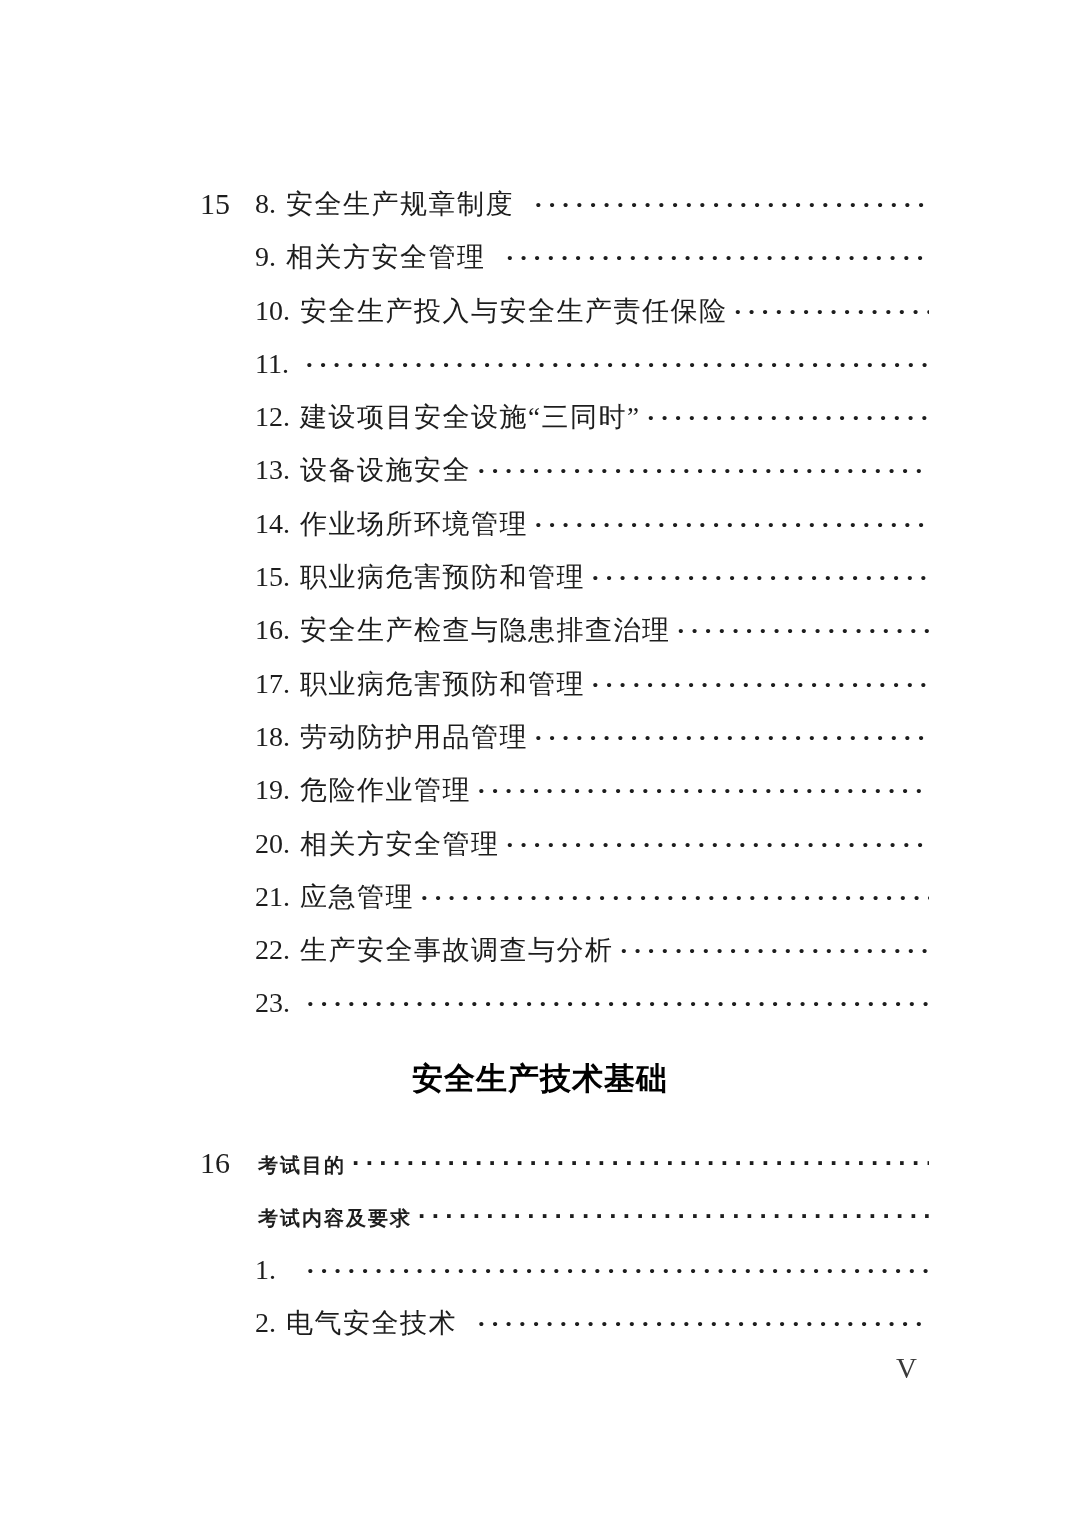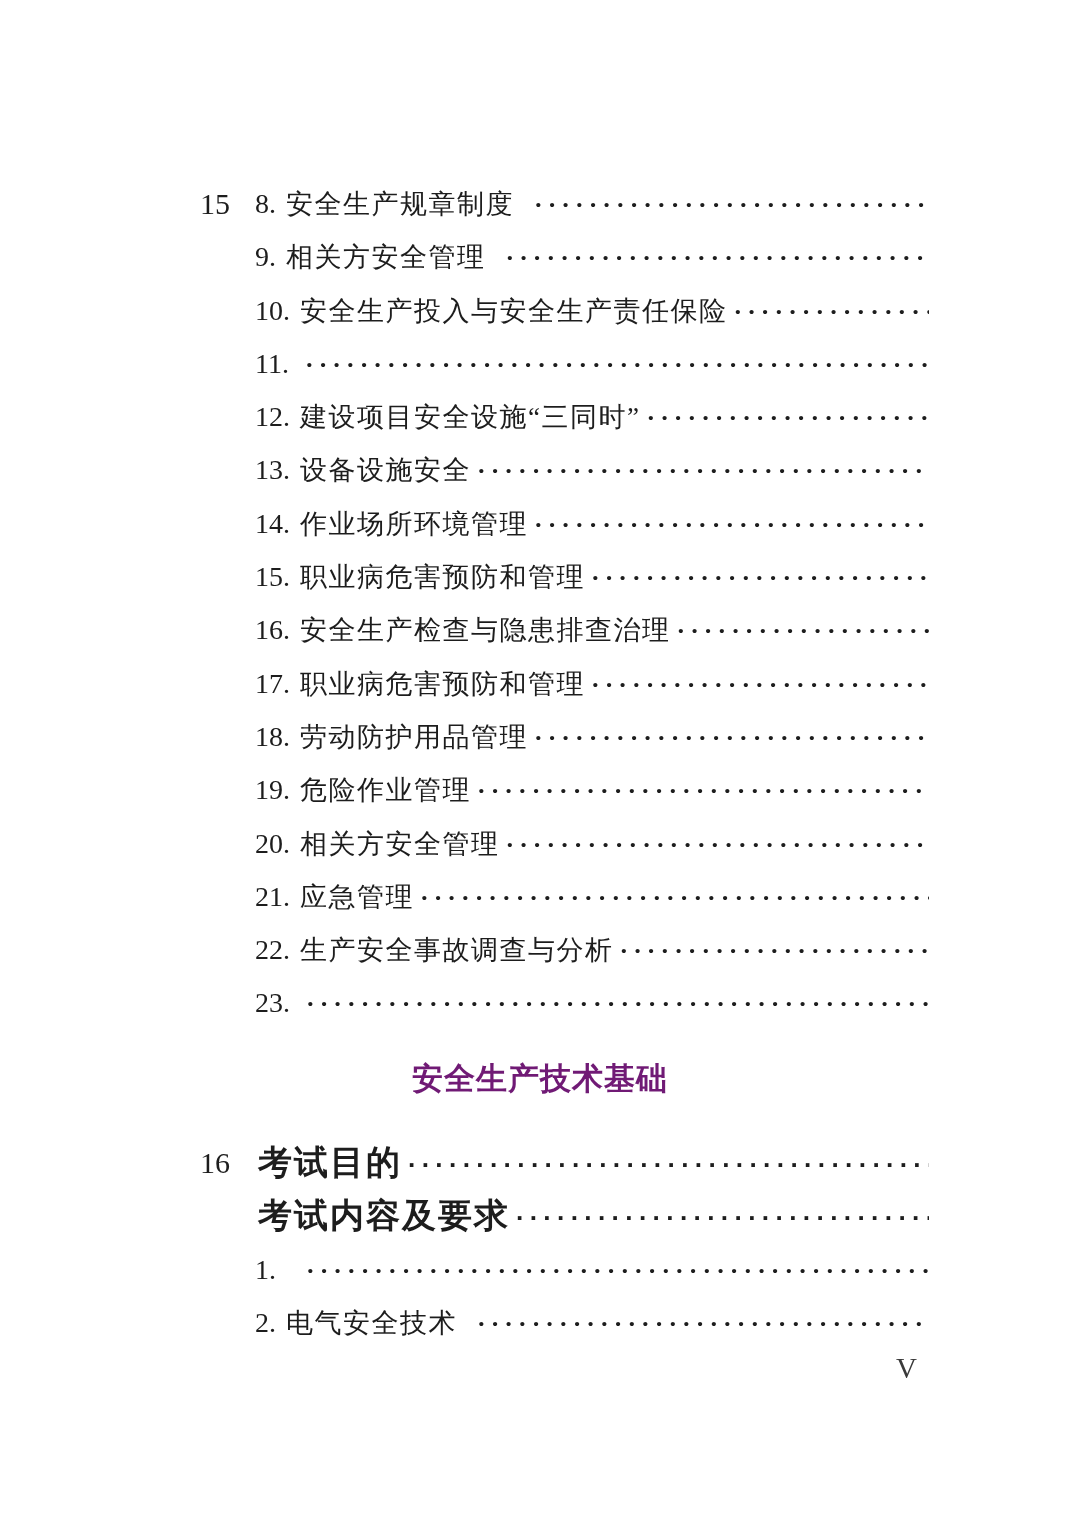--- a/index.html
+++ b/index.html
@@ -44,30 +44,30 @@
   }
   .toc-row.bold{
     font-family:"Liberation Sans","DejaVu Sans",sans-serif;
     font-weight:700;
   }
   .toc-row.bold .num{
     font-family:"Liberation Sans","DejaVu Sans",sans-serif;
     margin-right:2px;
   }
   .toc-row.bold .label{
-    font-size:34px;letter-spacing:2px;
+    font-size:20px;letter-spacing:2px;
   }
 
   
   .section-heading{
     position:absolute;top:1058px;left:0;width:1080px;
     text-align:center;
     font-family:"Liberation Sans","DejaVu Sans",sans-serif;
     font-weight:700;font-size:31px;letter-spacing:1px;
-    color:#701a75;
+    color:#000000;
   }
 
   
   .folio{
     position:absolute;top:1352px;left:0;width:918px;
     text-align:right;
     font-family:"Liberation Serif","DejaVu Serif",serif;
     font-size:29px;color:#3a3a3a;letter-spacing:1px;
   }
 </style>

